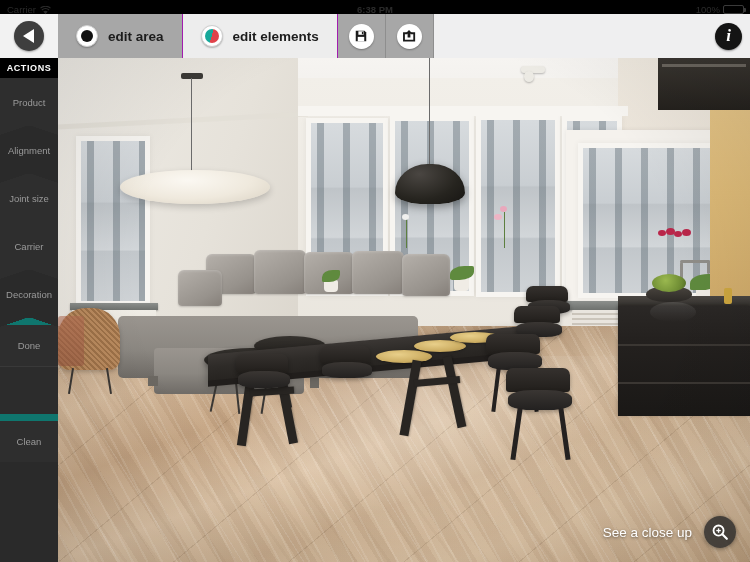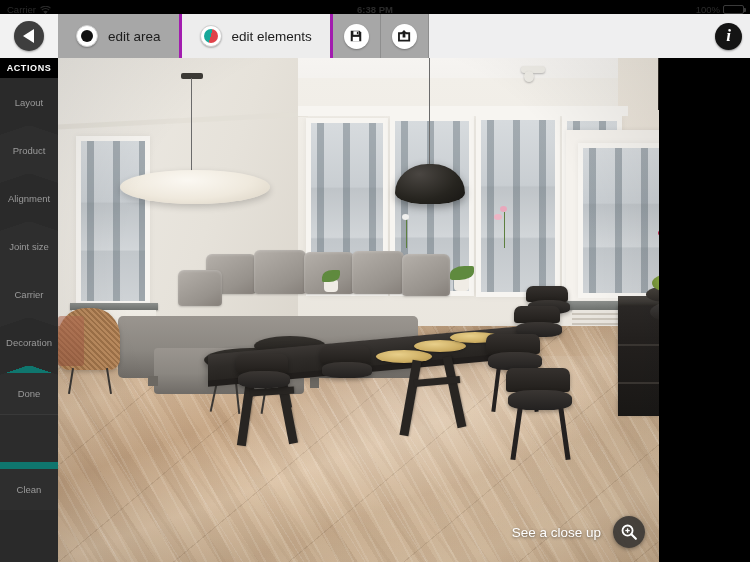--- a/index.html
+++ b/index.html
@@ -52,22 +52,22 @@
   .tri-left {
     width: 0; height: 0;
     border-top: 7px solid transparent;
     border-bottom: 7px solid transparent;
     border-right: 11px solid #fff;
     margin-left: -2px;
   }
   .tb-tab {
     display: flex; align-items: center; gap: 10px;
     padding: 0 18px; cursor: pointer;
-    font-size: 13.5px; font-weight: normal; color: #1c1c1c;
-    border-right: 3px solid #a21caf;
+    font-size: 13.5px; font-weight: bold; color: #1c1c1c;
+    border-right: 1px solid #a21caf;
   }
   .tb-tab.active { background: #a7a7a7; }
   .tb-tab.inactive { background: #ededed; }
   .tab-dot-white {
     width: 22px; height: 22px; border-radius: 50%;
     background: #fff; border: 1px solid #d0d0d0;
     display: flex; align-items: center; justify-content: center;
     box-shadow: 0 1px 1.5px rgba(0,0,0,.25);
   }
   .tab-dot-white i { width: 12px; height: 12px; border-radius: 50%; background: #111; display:block; }
@@ -137,21 +137,21 @@
   .mi.chev.dark::after {
     background: linear-gradient(to bottom right, #2a2a2a 49.5%, transparent 50%) left/50% 100% no-repeat,
                 linear-gradient(to bottom left,  #2a2a2a 49.5%, transparent 50%) right/50% 100% no-repeat;
   }
   .mi.flat { border-top: 7px solid #0f766e; }
   .spacer-flat { height: 48px; background: #2c2c2c; border-top: 1px solid #393939; }
 
   
   .canvas {
     position: absolute; top: 58px; left: 58px;
-    width: 601px; height: 504px; overflow: hidden;
+    width: 692px; height: 504px; overflow: hidden;
     background: #cfc4b4;
   }
   .layer { position: absolute; }
 
   
   .ceiling {
     left: 0; top: 0; width: 692px; height: 86px;
     background: linear-gradient(to bottom, #f6f4f1, #ecebe7);
   }
   .wall-left {
@@ -438,23 +438,20 @@
     </div>
 
     <div class="tb-hint">
       <div class="info-btn">i</div>
     </div>
   </div>
 
   <div class="sidebar">
     <div class="actions-hdr">ACTIONS</div>
     <div class="menu">
-      <div class="mi chev dark">
-          <span>Layout</span>
-        </div>
       <div class="mi chev">
           <span>Product</span>
         </div>
       <div class="mi chev dark">
           <span>Alignment</span>
         </div>
       <div class="mi chev">
           <span>Joint size</span>
         </div>
       <div class="mi chev">

